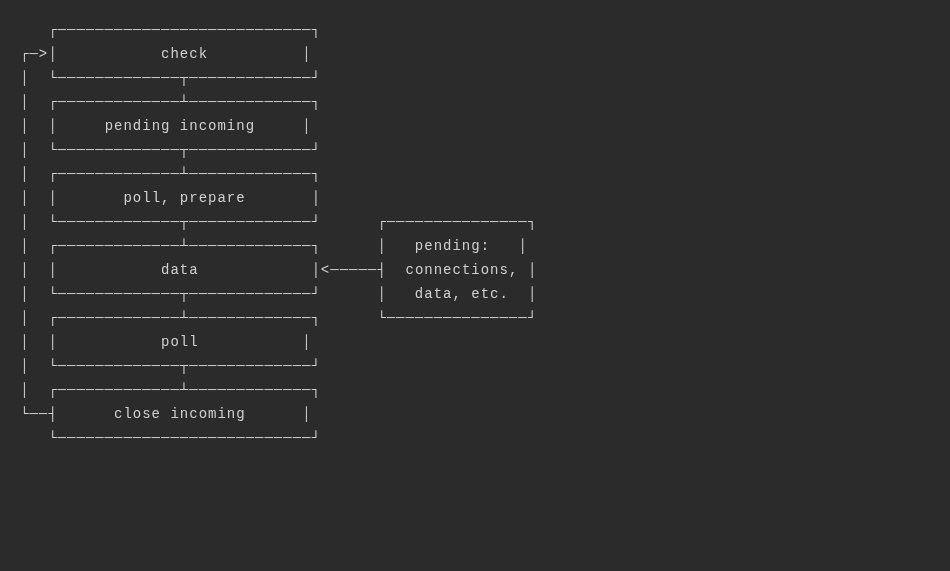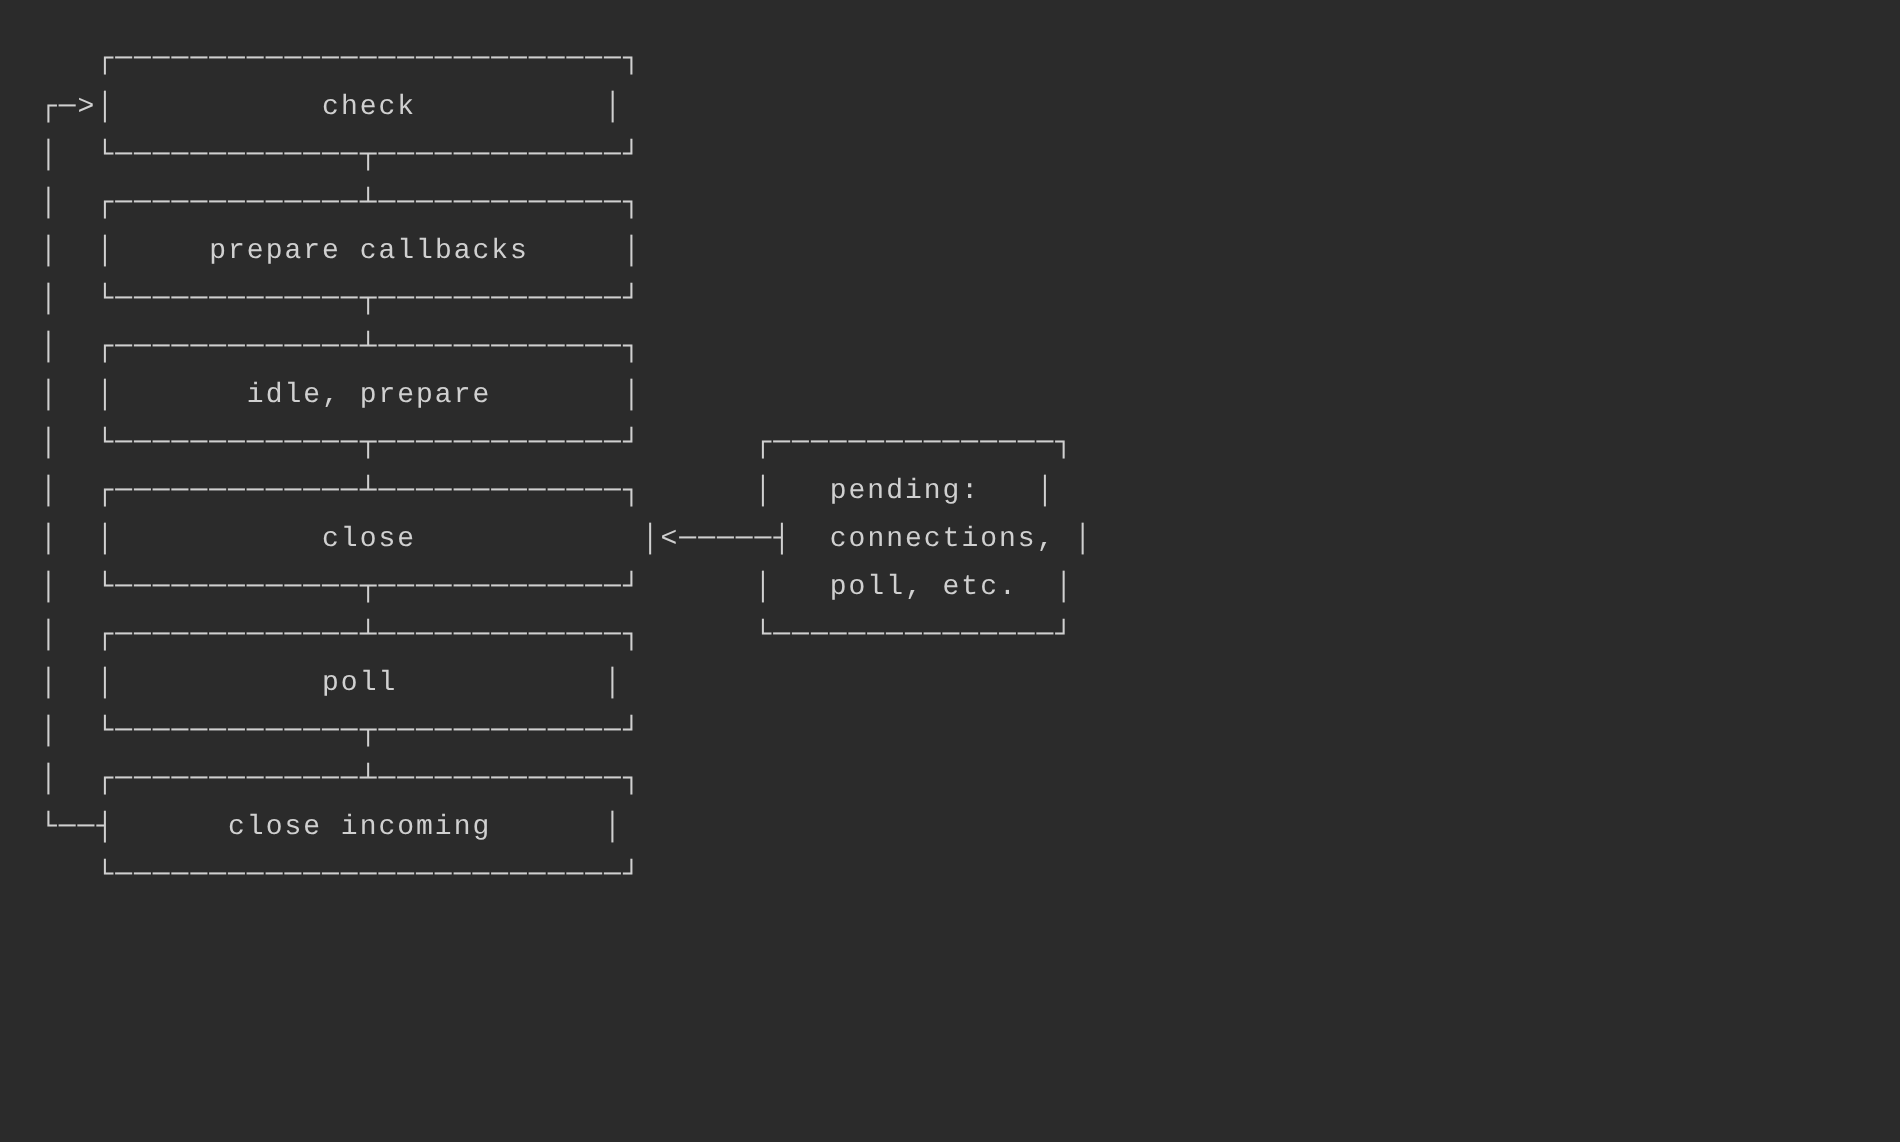--- a/index.html
+++ b/index.html
@@ -21,26 +21,26 @@
     letter-spacing: 1px;
   }
 </style>
 </head>
 <body>
 
 <pre><span>   ┌───────────────────────────┐</span>
 <span>┌<span>─&gt;</span>│           <span>check</span>          │</span>
 <span>│  └─────────────┬─────────────┘</span>
 <span>│  ┌─────────────┴─────────────┐</span>
-<span>│  │     <span>prepare callbacks</span>     │</span>
+<span>│  │     <span>pending incoming</span>     │</span>
 <span>│  └─────────────┬─────────────┘</span>
 <span>│  ┌─────────────┴─────────────┐</span>
-<span>│  │       <span>idle, prepare</span>       │</span>
+<span>│  │       <span>poll, prepare</span>       │</span>
 <span>│  └─────────────┬─────────────┘      ┌───────────────┐</span>
 <span>│  ┌─────────────┴─────────────┐      │   <span>pending:</span>   │</span>
-<span>│  │           <span>close</span>            │<span>&lt;─────</span>┤  <span>connections,</span> │</span>
-<span>│  └─────────────┬─────────────┘      │   <span>poll, etc.</span>  │</span>
+<span>│  │           <span>data</span>            │<span>&lt;─────</span>┤  <span>connections,</span> │</span>
+<span>│  └─────────────┬─────────────┘      │   <span>data, etc.</span>  │</span>
 <span>│  ┌─────────────┴─────────────┐      └───────────────┘</span>
 <span>│  │           <span>poll</span>           │</span>
 <span>│  └─────────────┬─────────────┘</span>
 <span>│  ┌─────────────┴─────────────┐</span>
 <span>└──┤      <span>close incoming</span>      │</span>
 <span>   └───────────────────────────┘</span></pre>
 
 </body></html>

